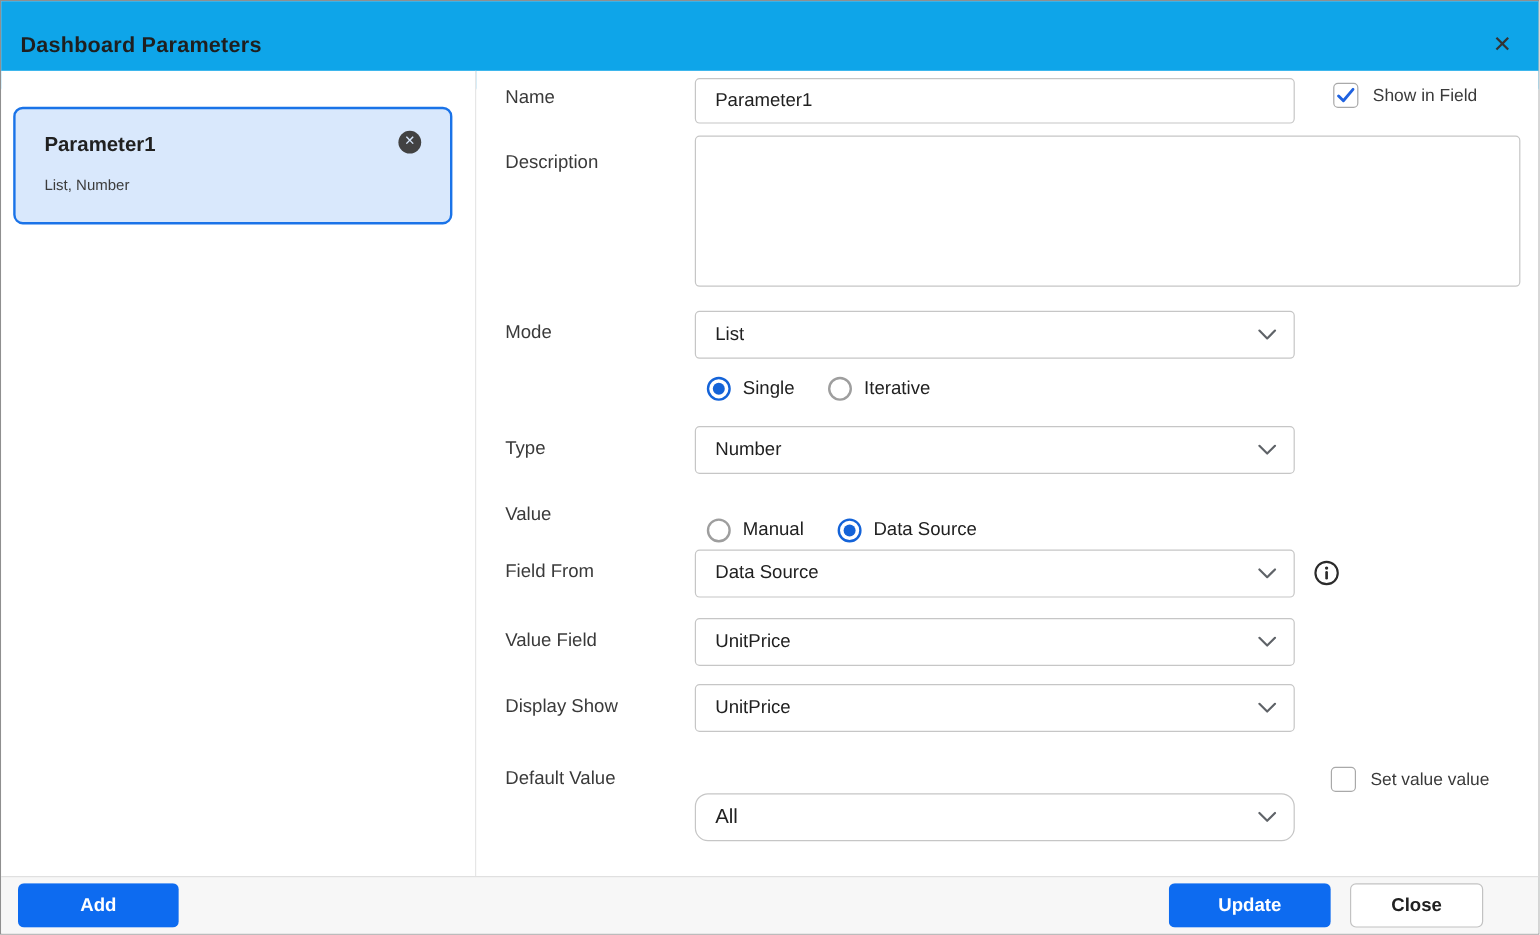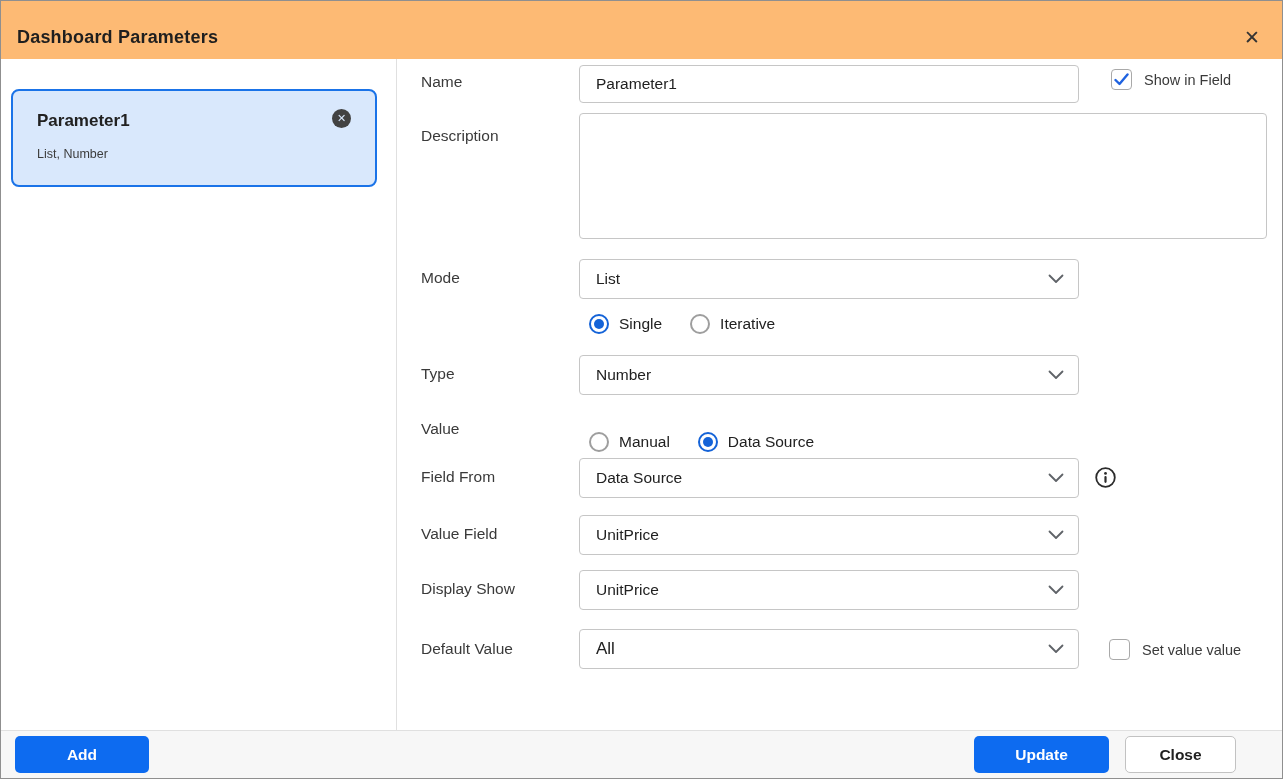--- a/index.html
+++ b/index.html
@@ -12,21 +12,21 @@
   }
   .dialog {
     position: relative;
     width: 1283px; height: 779px;
     background: #ffffff;
     border: 1px solid #8f8f8f;
   }
   
   .header {
     position: absolute; left: 0; top: 0; right: 0; height: 74px;
-    background: #fdba74;
+    background: #0ea5e9;
     border-bottom: 1px solid #e0e0e0;
     display: flex; align-items: center;
     padding: 0 16px;
   }
   .header .title {
     font-size: 18px; font-weight: 700; color: #1f1f1f; letter-spacing: .2px;
   }
   .header .close-x {
     margin-left: auto;
     width: 28px; height: 28px;
@@ -232,21 +232,21 @@
 
     <div class="f-label" style="top:521px;">Display Show</div>
     <div class="control dropdown" style="top:511px;" role="combobox">
       <span class="dd-value">UnitPrice</span>
       <svg width="16" height="10" viewBox="0 0 16 10">
         <polyline points="1.5,1.5 8,8 14.5,1.5" fill="none" stroke="#5f6368" stroke-width="1.8" stroke-linecap="round" stroke-linejoin="round"></polyline>
       </svg>
     </div>
 
     <div class="f-label" style="top:581px;">Default Value</div>
-    <div class="control dropdown" style="top:570px;" role="combobox">
+    <div class="control dropdown" style="top:602px;border-radius:11px;" role="combobox">
       <span class="dd-value" style="font-size:17px;">All</span>
       <svg width="16" height="10" viewBox="0 0 16 10">
         <polyline points="1.5,1.5 8,8 14.5,1.5" fill="none" stroke="#5f6368" stroke-width="1.8" stroke-linecap="round" stroke-linejoin="round"></polyline>
       </svg>
     </div>
     <div class="check-wrap" style="left:712px; top:580px;">
       <span class="checkbox">
         
       </span>
       <span class="check-label">Set value value</span>

